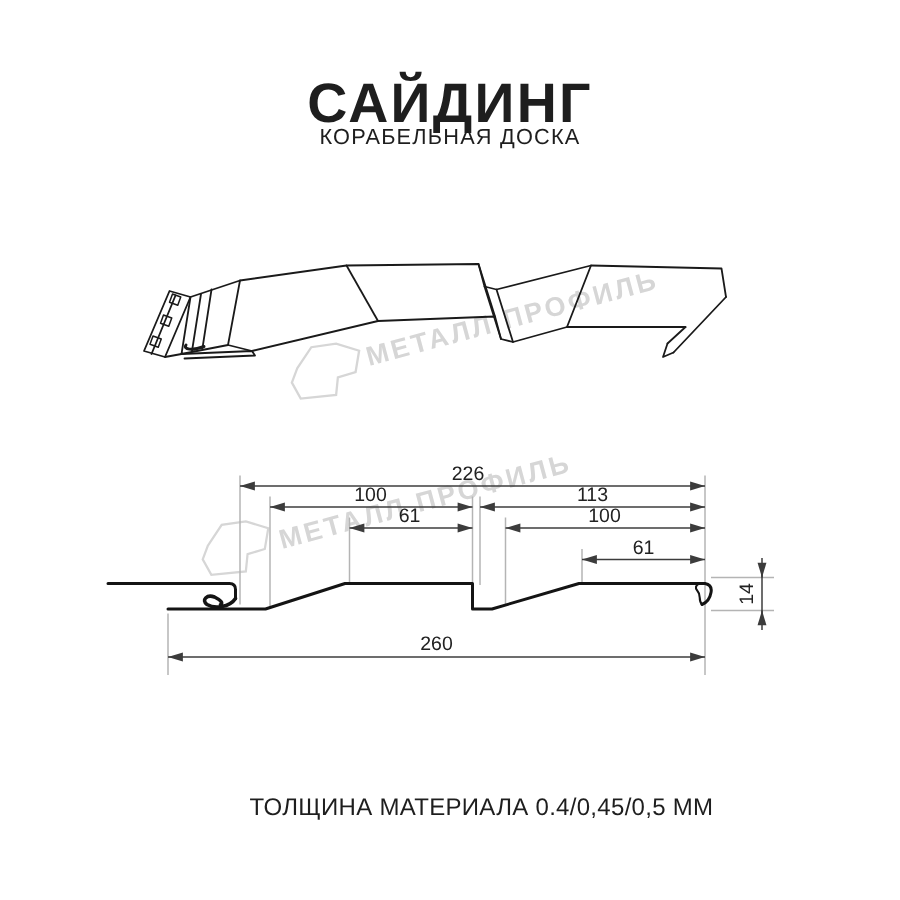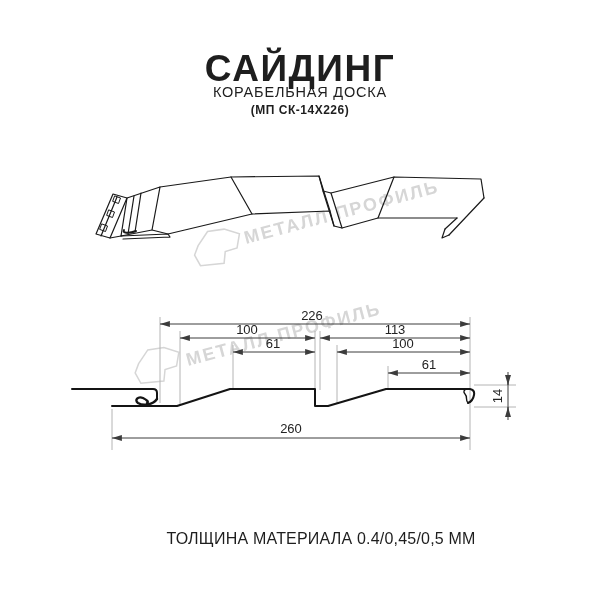--- a/index.html
+++ b/index.html
@@ -16,21 +16,20 @@
   .wm-text{font-weight:700;font-size:18px;letter-spacing:2px;fill:#d6d6d6;}
   .dim-label{font-size:13px;fill:#222222;}
 </style>
 </head>
 <body>
 
 <div class="page">
 
   <div class="hdr title">САЙДИНГ</div>
   <div class="hdr subtitle">КОРАБЕЛЬНАЯ ДОСКА</div>
-  <div class="hdr model">(МП СК-14Х226)</div>
 
   <svg width="600" height="600" viewBox="0 0 600 600">
     <defs>
       <marker id="arr" viewBox="0 0 10 6" refX="9.5" refY="3" markerWidth="11" markerHeight="7" orient="auto-start-reverse" markerUnits="userSpaceOnUse">
         <path d="M0.5,0.3 L9.5,3 L0.5,5.7 Z" fill="#3c3c3c"></path>
       </marker>
     </defs>
 
     <g>
       <path d="M -16,-2 L -8,-14 L 6,-16 L 19,-12 L 17,0 L 7,3 L 6,13 L -14,15 L -19,6 Z" transform="translate(217,248) scale(1.18)" fill="none" stroke="#d6d6d6" stroke-width="1.3"></path>

